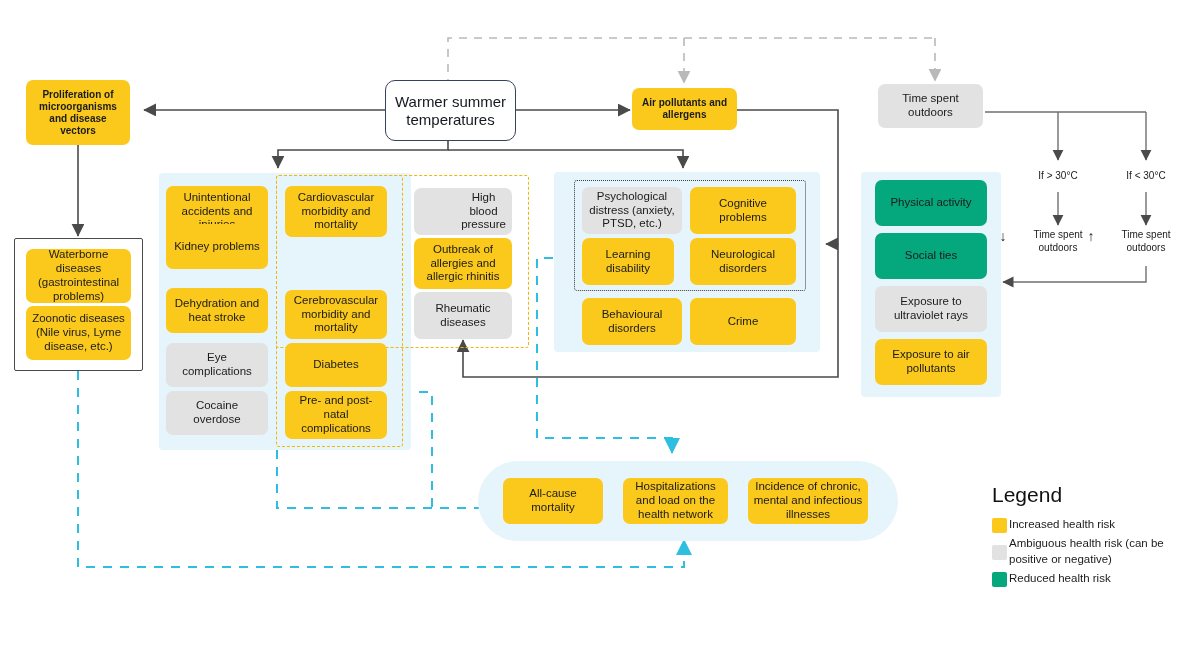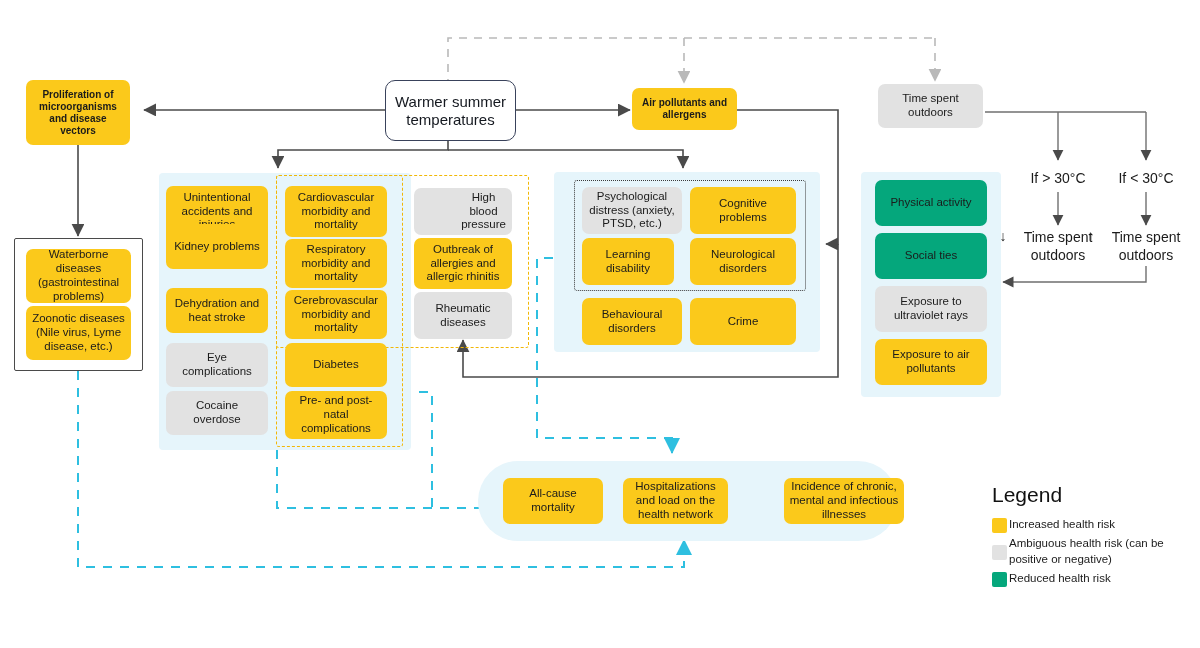--- a/index.html
+++ b/index.html
@@ -27,21 +27,21 @@
   .white  { background:#ffffff; border:1.6px solid #39425B; border-radius:10px;
             font-size:15px; color:#14181F; }
   .bold   { font-weight:bold; font-size:10px; }
 
   .dbox { position:absolute; border-radius:3px; }
   .dash-orange { border:1.4px dashed #F2B705; }
   .dot-dark    { border:1.6px dotted #3b3b3b; }
 
   .framebox { position:absolute; border:1.6px solid #4a4a4a; border-radius:2px; background:#fff; }
 
-  .plain { position:absolute; text-align:center; font-size:14px; color:#1b1b1b; line-height:1.25; }
+  .plain { position:absolute; text-align:center; font-size:10px; color:#1b1b1b; line-height:1.25; }
 
   .legend-title { position:absolute; font-size:21px; color:#111; }
   .legend-row { position:absolute; display:flex; align-items:flex-start; gap:2px; }
   .sw { width:15px; height:15px; border-radius:2px; flex:none; margin-top:1px; }
   .legend-label { font-size:11.5px; color:#1b1b1b; line-height:1.35; }
 </style>
 </head>
 <body>
 
 <div id="stage">
@@ -124,21 +124,20 @@
   <div class="dbox dash-orange" style="left:276px; top:175px; width:253px; height:173px;"></div>
   <div class="dbox dash-orange" style="left:276px; top:175px; width:127px; height:272px;"></div>
 
   <div class="node yellow" style="left:166px; top:186px; width:102px; height:51px;">Unintentional accidents and injuries</div>
   <div class="node yellow" style="left:166px; top:224px; width:102px; height:45px;">Kidney problems</div>
   <div class="node yellow" style="left:166px; top:288px; width:102px; height:45px;">Dehydration and heat stroke</div>
   <div class="node grey" style="left:166px; top:343px; width:102px; height:44px;">Eye complications</div>
   <div class="node grey" style="left:166px; top:391px; width:102px; height:44px;">Cocaine overdose</div>
 
   <div class="node yellow" style="left:285px; top:186px; width:102px; height:51px;">Cardiovascular morbidity and mortality</div>
-  <div class="node yellow" style="left:285px; top:239px; width:102px; height:49px;">Respiratory morbidity and mortality</div>
   <div class="node yellow" style="left:285px; top:290px; width:102px; height:49px;">Cerebrovascular morbidity and mortality</div>
   <div class="node yellow" style="left:285px; top:343px; width:102px; height:44px;">Diabetes</div>
   <div class="node yellow" style="left:285px; top:391px; width:102px; height:48px;">Pre- and post-natal complications</div>
 
   <div class="node grey" style="left:414px; top:188px; width:98px; height:47px;padding-left:46px;">High blood pressure</div>
   <div class="node yellow" style="left:414px; top:238px; width:98px; height:51px;">Outbreak of allergies and allergic rhinitis</div>
   <div class="node grey" style="left:414px; top:292px; width:98px; height:47px;">Rheumatic diseases</div>
 
   <div class="panel" style="left:554px; top:172px; width:266px; height:180px;"></div>
   <div class="dbox dot-dark" style="left:574px; top:180px; width:232px; height:111px;"></div>
@@ -161,21 +160,21 @@
 
   <div class="plain" style="left:1013px; top:229px; width:90px;">Time spent outdoors</div>
   <div class="plain" style="left:1101px; top:229px; width:90px;">Time spent outdoors</div>
 
   <div class="plain" style="left:995px; top:228px; width:16px; font-size:14px;">↓</div>
   <div class="plain" style="left:1083px; top:228px; width:16px; font-size:14px;">↑</div>
 
   <div class="panel-round" style="left:478px; top:461px; width:420px; height:80px;"></div>
   <div class="node yellow" style="left:503px; top:478px; width:100px; height:46px;">All-cause mortality</div>
   <div class="node yellow" style="left:623px; top:478px; width:105px; height:46px;">Hospitalizations and load on the health network</div>
-  <div class="node yellow" style="left:748px; top:478px; width:120px; height:46px;margin-left:36px;">Incidence of chronic, mental and infectious illnesses</div>
+  <div class="node yellow" style="left:748px; top:478px; width:120px; height:46px;">Incidence of chronic, mental and infectious illnesses</div>
 
   <div class="legend-title" style="left:992px; top:483px;">Legend</div>
 
   <div class="legend-row" style="left:992px; top:517px; width:200px;">
     <span class="sw" style="background:#FBC91B;"></span>
     <span class="legend-label">Increased health risk</span>
   </div>
   <div class="legend-row" style="left:992px; top:536px; width:200px;align-items:center;">
     <span class="sw" style="background:#E2E2E2;"></span>
     <span class="legend-label">Ambiguous health risk (can be positive or negative)</span>

